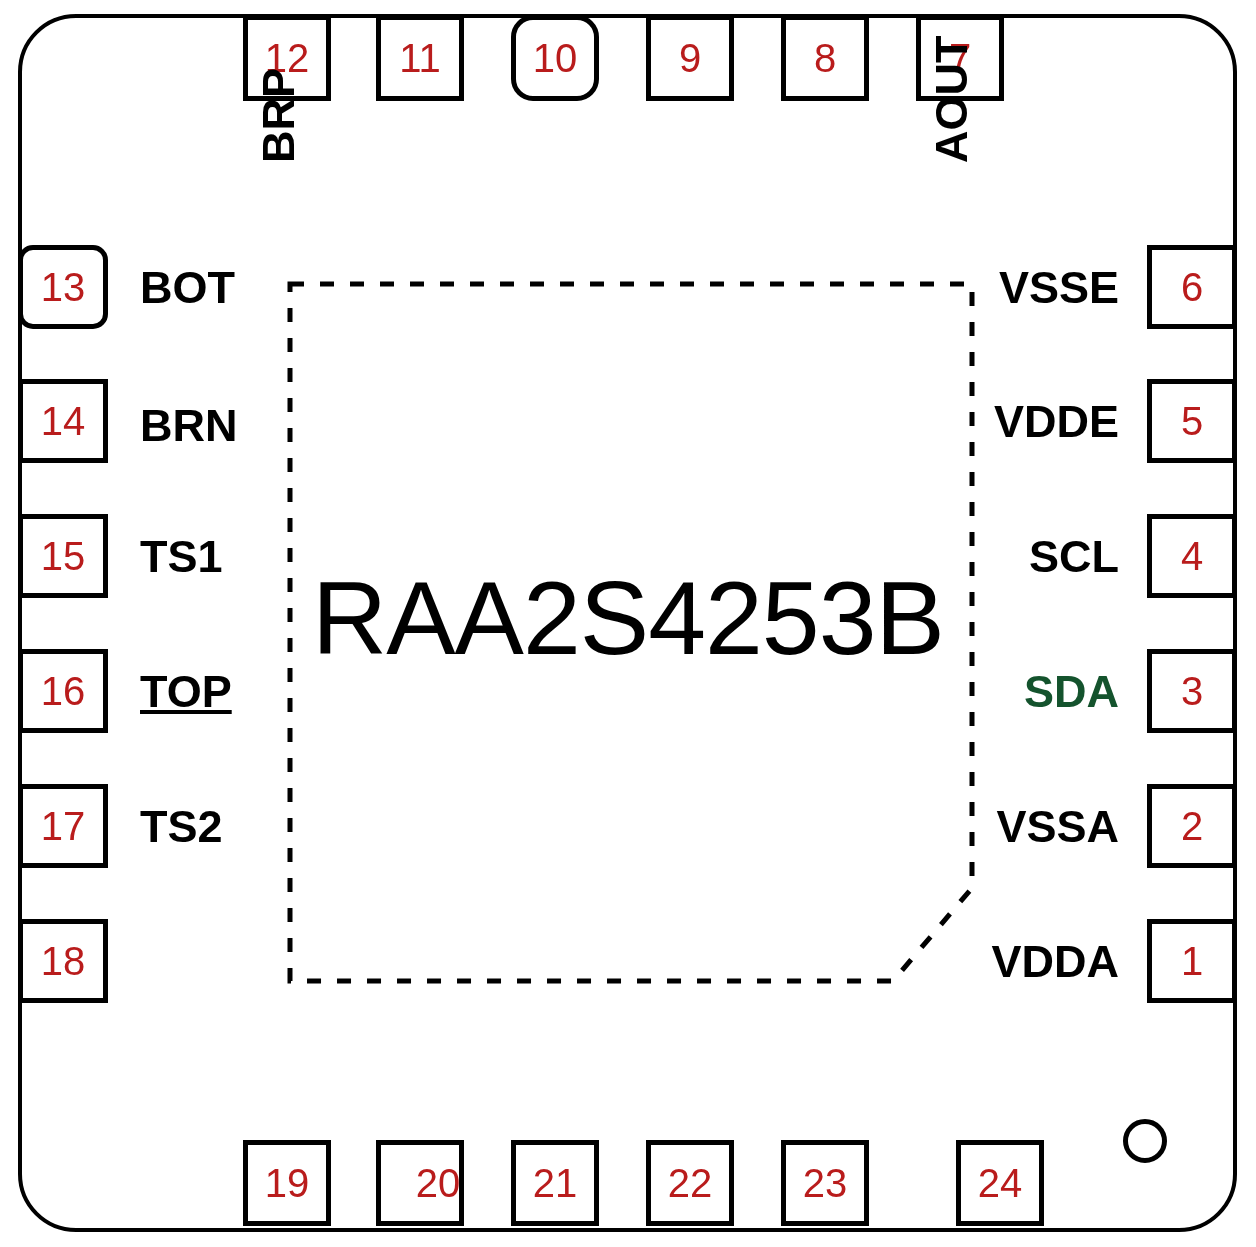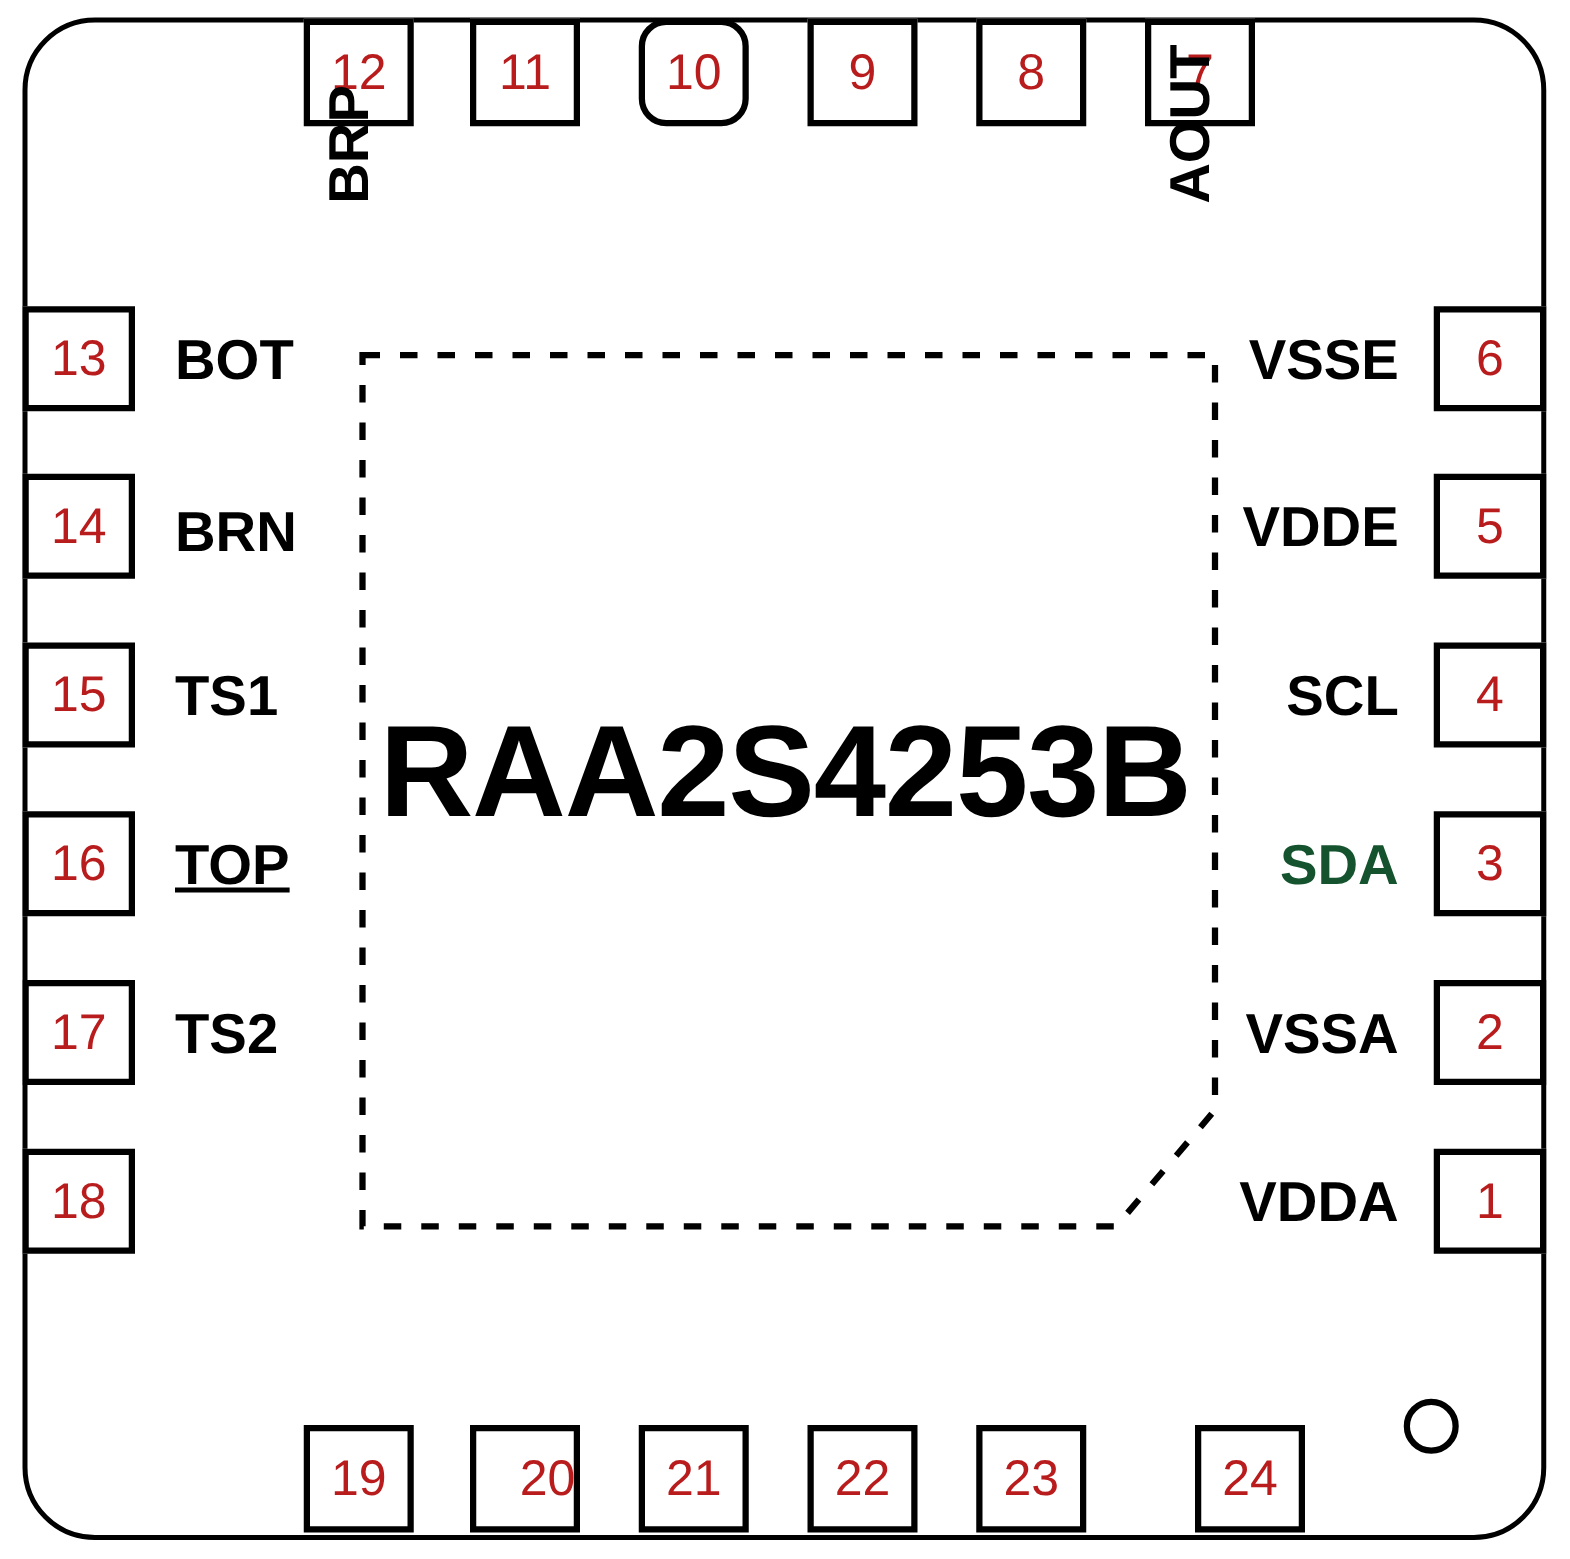--- a/index.html
+++ b/index.html
@@ -82,21 +82,21 @@
 
   
   .partno {
     position: absolute;
     left: 0;
     top: 566px;
     width: 1256px;
     text-align: center;
     font-family: "Liberation Sans", sans-serif;
     font-size: 104px;
-    font-weight: bold;
+    font-weight: normal;
     color: #000000;
     line-height: 1;
     letter-spacing: -1px;
     z-index: 7;
   }
 
   
   .orient-dot {
     position: absolute;
     left: 1123px;
@@ -127,21 +127,21 @@
 
   <div id="pin-layer">
       <div class="pin pin-v" style="left: 243px; top: 15px;">12</div>
       <div class="pname rot" style="left: 301px; top: 118px;">BRP</div>
       <div class="pin pin-v" style="left: 376px; top: 15px;">11</div>
       <div class="pin pin-v" style="left: 511px; top: 15px; border-radius: 22px;">10</div>
       <div class="pin pin-v" style="left: 646px; top: 15px;">9</div>
       <div class="pin pin-v" style="left: 781px; top: 15px;">8</div>
       <div class="pin pin-v" style="left: 916px; top: 15px;">7</div>
       <div class="pname rot" style="left: 974px; top: 118px;">AOUT</div>
-      <div class="pin pin-h" style="left: 18px; top: 245px;">13</div>
+      <div class="pin pin-h" style="left: 18px; top: 245px; border-radius: 15px;">13</div>
       <div class="pname left" style="left: 140px; top: 265px;">BOT</div>
       <div class="pin pin-h" style="left: 18px; top: 379px;">14</div>
       <div class="pname left" style="left: 140px; top: 403px; text-align: right;">BRN</div>
       <div class="pin pin-h" style="left: 18px; top: 514px;">15</div>
       <div class="pname left" style="left: 140px; top: 534px;">TS1</div>
       <div class="pin pin-h" style="left: 18px; top: 649px;">16</div>
       <div class="pname left" style="left: 140px; top: 669px; text-decoration: underline;">TOP</div>
       <div class="pin pin-h" style="left: 18px; top: 784px;">17</div>
       <div class="pname left" style="left: 140px; top: 804px;">TS2</div>
       <div class="pin pin-h" style="left: 18px; top: 919px;">18</div>

